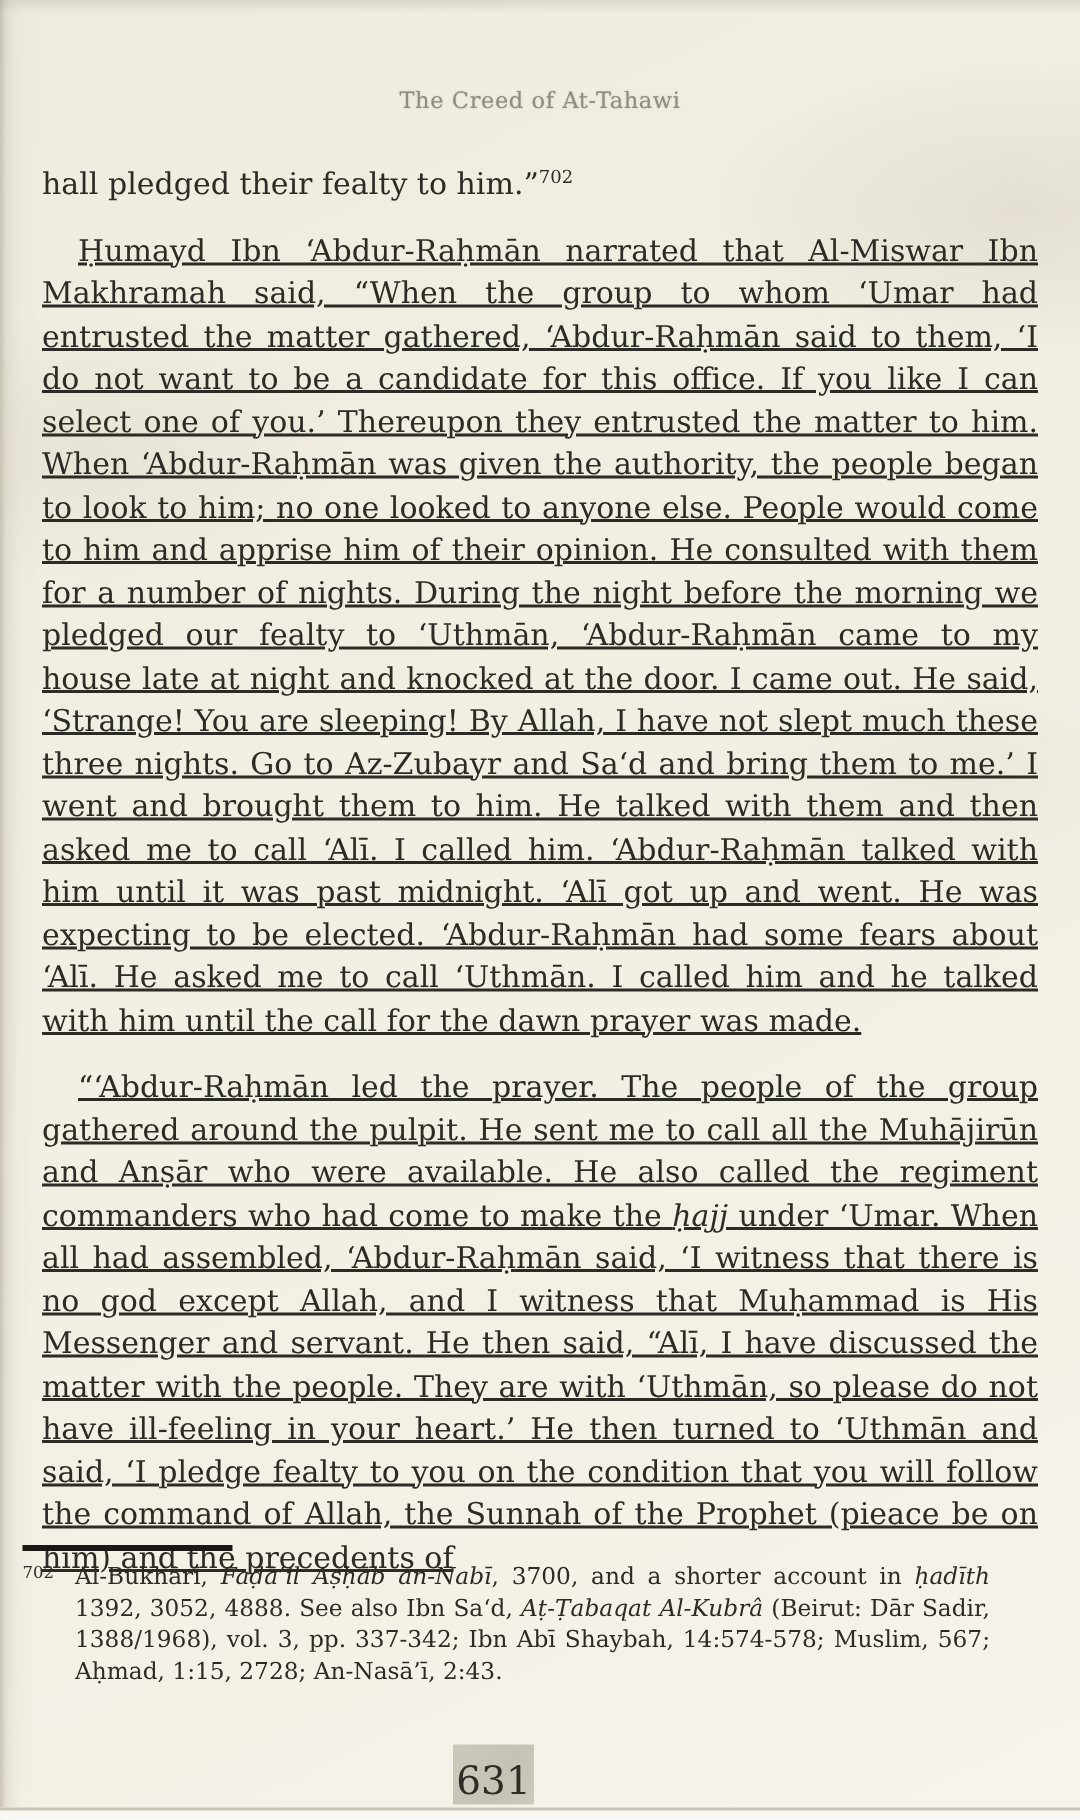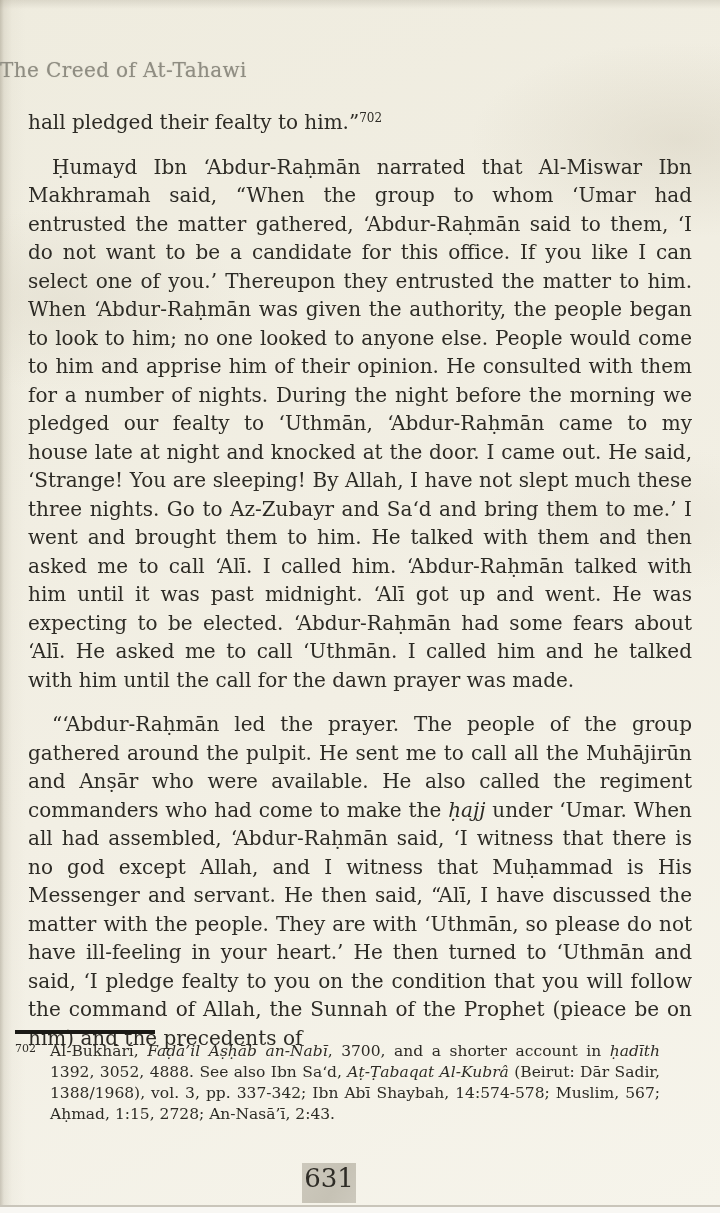--- a/index.html
+++ b/index.html
@@ -16,36 +16,37 @@
       radial-gradient(ellipse 220px 110px at 640px 520px, rgba(212,206,189,0.22), transparent 70%),
       linear-gradient(to right, rgba(148,141,123,0.45) 0px, rgba(186,180,163,0.28) 4px, rgba(216,211,196,0.14) 12px, rgba(216,211,196,0.0) 26px),
       linear-gradient(to bottom, rgba(168,162,146,0.28) 0px, rgba(168,162,146,0.0) 9px),
       linear-gradient(155deg, #efecdf 0%, #f2efe4 55%, #f6f4eb 100%);
   }
   .running-head {
     position: absolute;
     top: 58px;
     left: 0;
     width: 100%;
-    font-size: 20px;
+    text-align: center;
+    font-size: 15px;
     letter-spacing: 0.4px;
     color: #8f8d82;
     text-shadow: 0 0 1px rgba(143,141,130,0.55);
   }
   .page-body {
     position: absolute;
     top: 108px;
     left: 28px;
     width: 664px;
     font-size: 20px;
     line-height: 28.5px;
     text-align: justify;
   }
   .page-body p { margin: 0 0 16px 0; }
-  .page-body p.indent { text-indent: 24px; }
+  .page-body p.indent { text-indent: 24px; text-decoration: underline; }
   .page-body p.last { margin-bottom: 0; }
   .fnref {
     font-size: 12px;
     line-height: 0;
     vertical-align: 7px;
     letter-spacing: 0;
   }
   .footnote-block {
     position: absolute;
     top: 1030px;
@@ -73,21 +74,21 @@
   }
   .fn-text i, .page-body i { font-style: italic; }
   .page-number-box {
     position: absolute;
     left: 302px;
     top: 1163px;
     width: 54px;
     height: 40px;
     background: linear-gradient(120deg, #ccc8bc 0%, #c6c2b5 60%, #cdc9bd 100%);
     display: flex;
-    align-items: flex-start;
+    align-items: flex-end;
     justify-content: center;
     font-size: 26px;
     color: #2e2c26;
   }
   .bottom-edge {
     position: absolute;
     left: 0;
     right: 0;
     bottom: 0;
     height: 6px;

